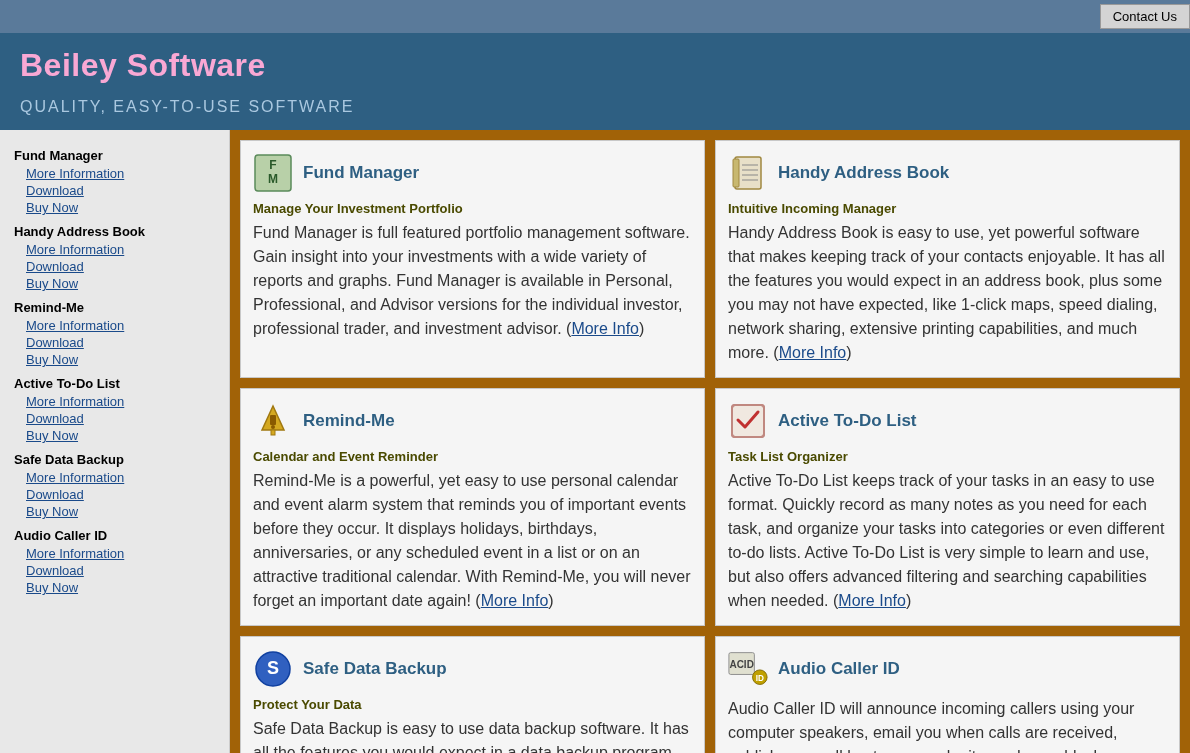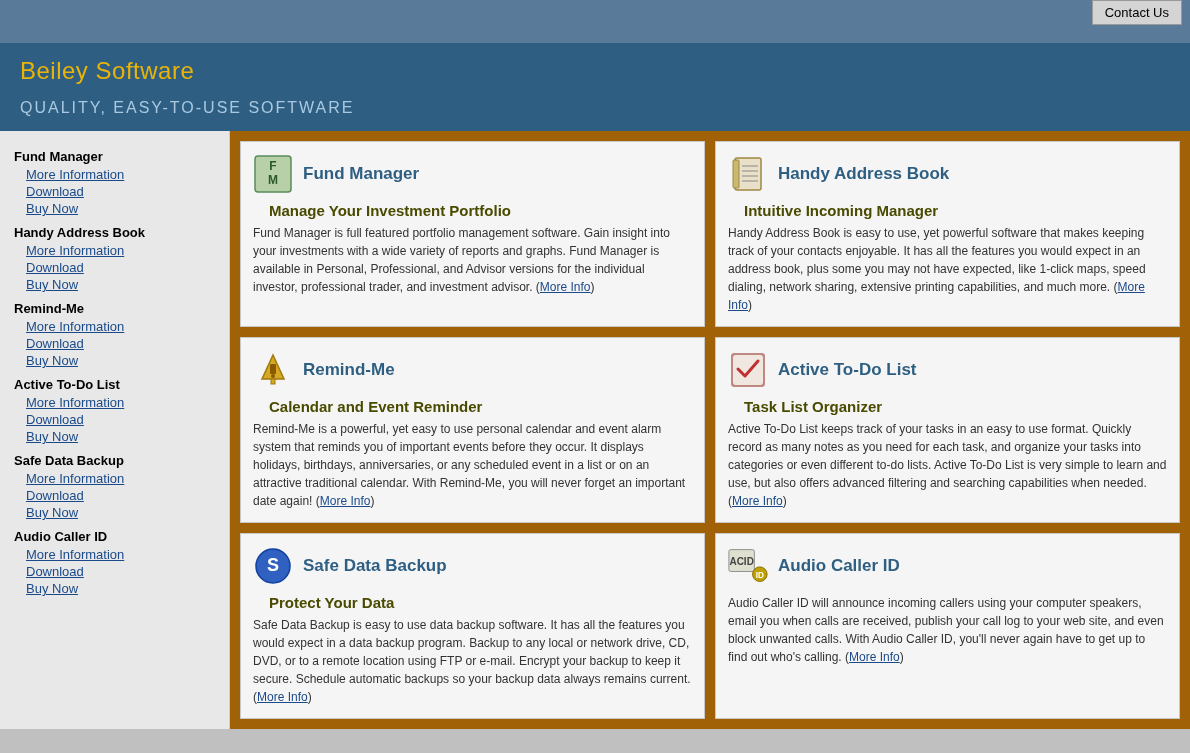--- a/index.html
+++ b/index.html
@@ -1,45 +1,44 @@
 <!DOCTYPE html>
 <html><head>
   <meta charset="utf-8">
   <style>
     * { margin: 0; padding: 0; box-sizing: border-box; }
     body { font-family: Arial, sans-serif; font-size: 13px; background: #c0c0c0; }
 
     #top-bar {
       background: #5a7a9a;
-      height: 43px;
+      height: 33px;
       display: flex;
       justify-content: flex-end;
-      align-items: flex-start;
-      padding-right: 8px;
+      align-items: center;
     }
 
     #contact-us-btn {
       background: #d4d4d4;
       border: 1px solid #999;
       padding: 4px 12px;
       font-size: 13px;
       cursor: pointer;
       color: #000;
     }
 
     #header {
       background: #2e5f82;
       padding: 14px 20px 14px 20px;
       color: white;
     }
 
     #header h1 {
-      font-size: 24px;
-      font-weight: normal;
-      color: #eab308;
+      font-size: 32px;
+      font-weight: bold;
+      color: #f9a8d4;
       letter-spacing: 0.5px;
     }
 
     #header p {
       font-size: 16px;
       color: #aac8e0;
       letter-spacing: 2px;
       margin-top: 14px;
     }
 
@@ -105,28 +104,27 @@
     }
 
     .product-title {
       font-size: 17px;
       font-weight: bold;
       color: #2e5f82;
     }
 
     .product-subtitle {
       font-weight: bold;
-      font-size: 15px;
+      font-size: 13px;
       color: #4a4a00;
       margin-bottom: 5px;
-      margin-left: 16px;
     }
 
     .product-desc {
-      font-size: 12px;
+      font-size: 16px;
       color: #333;
       line-height: 1.5;
     }
 
     .product-desc a {
       color: #1a4a8a;
       text-decoration: underline;
       cursor: pointer;
     }
   </style>

